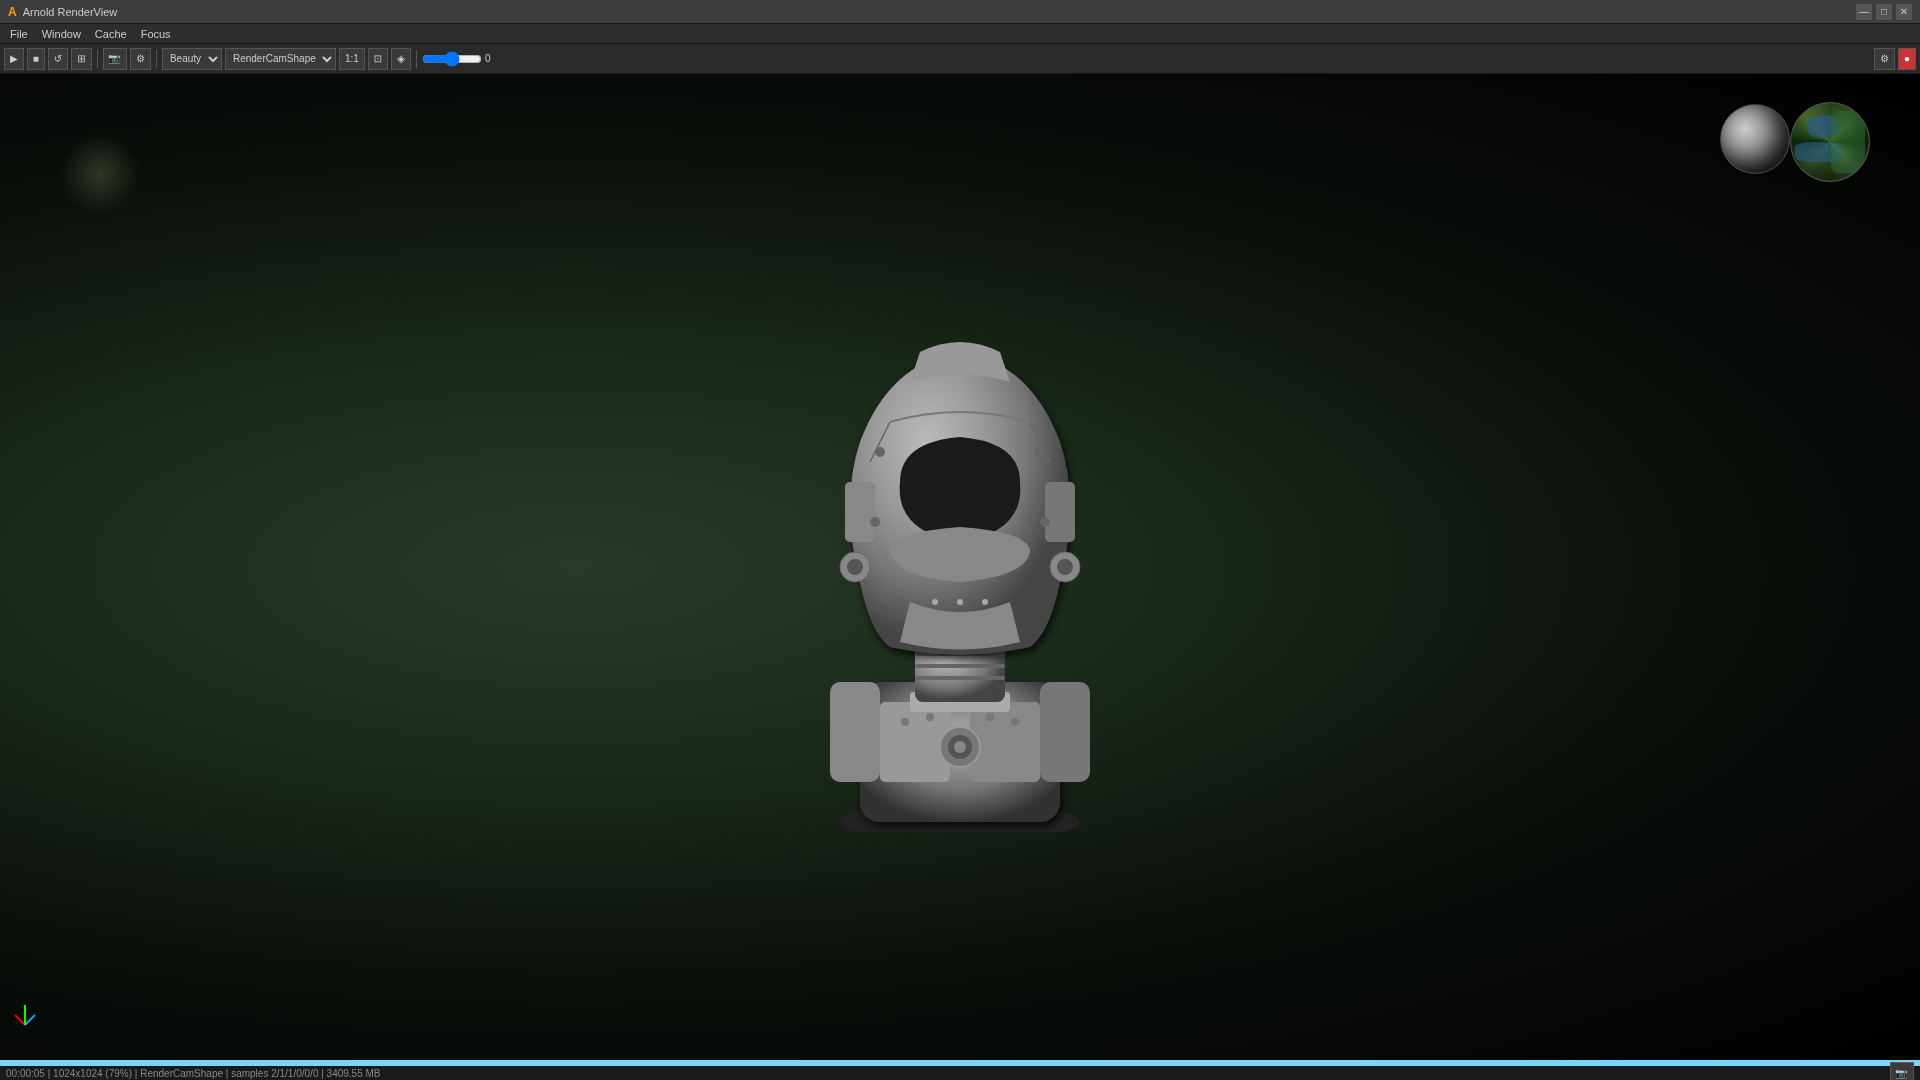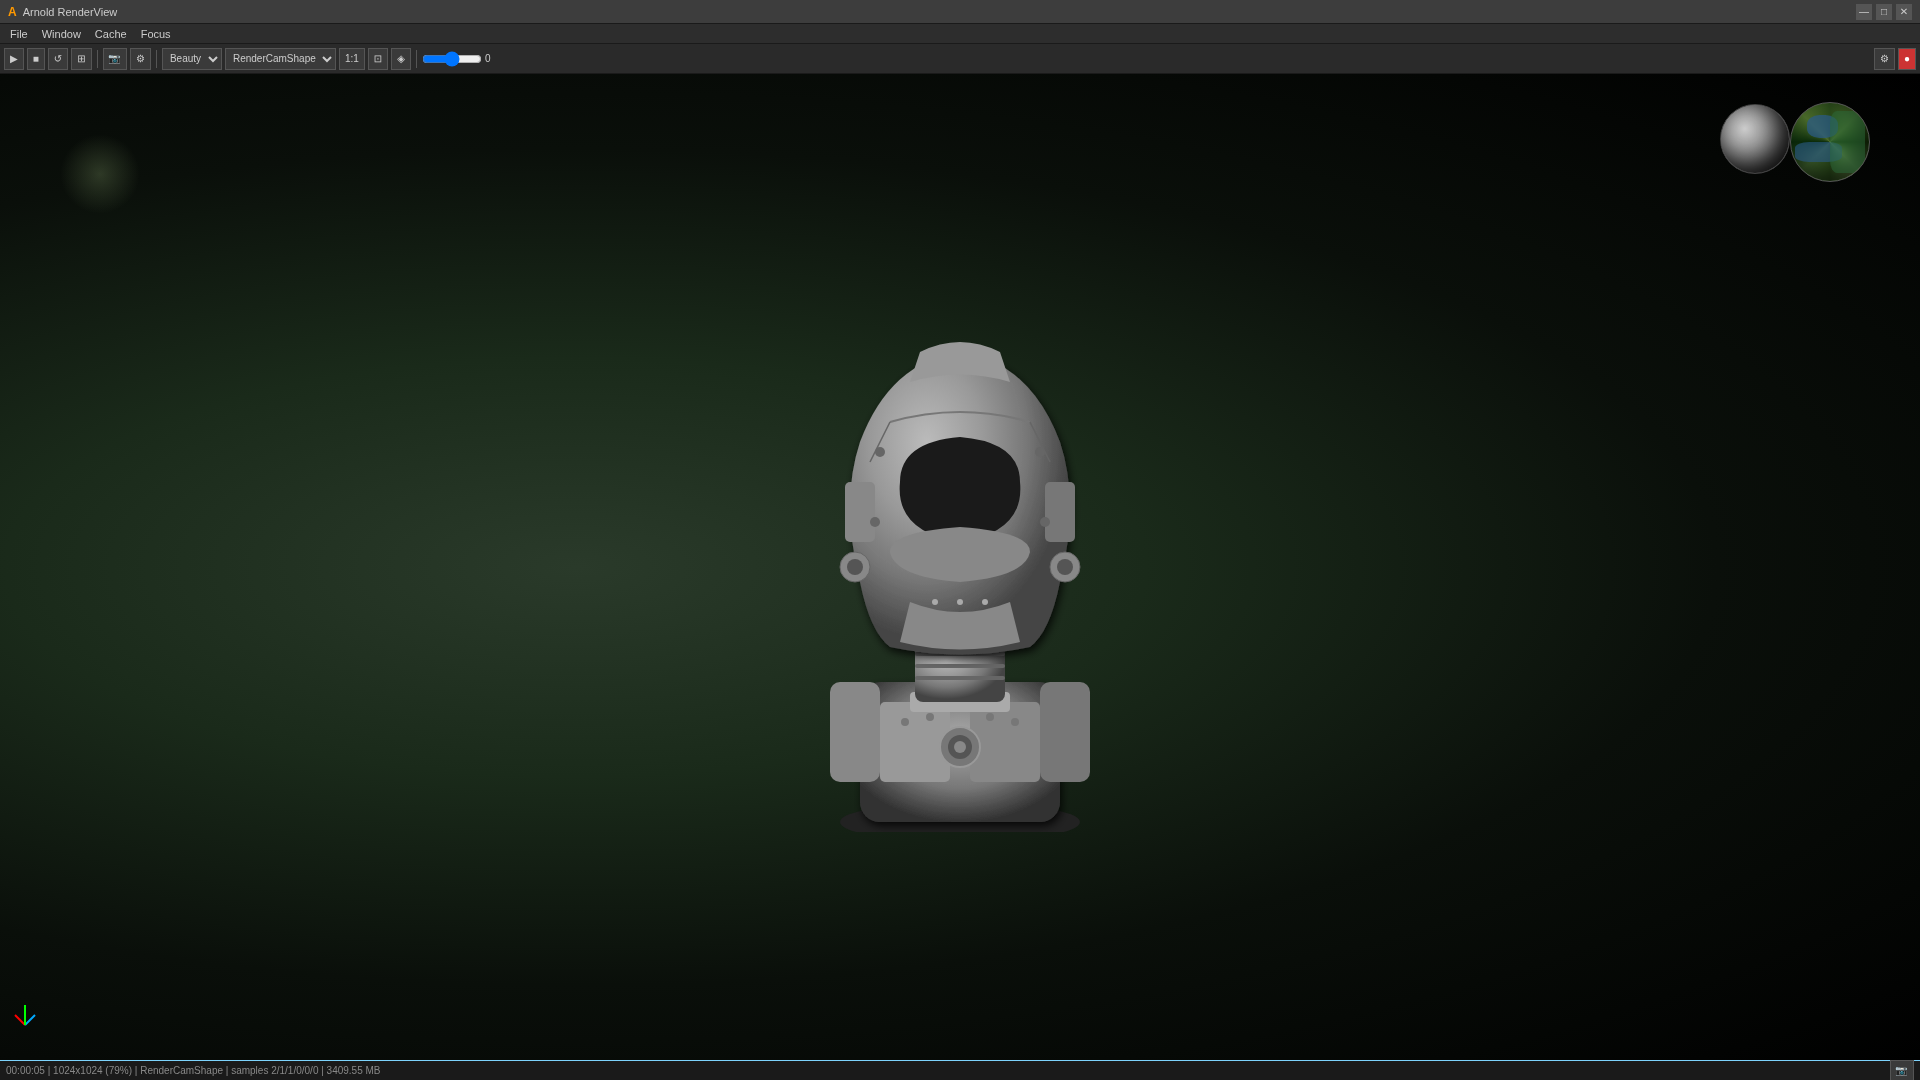--- a/index.html
+++ b/index.html
@@ -65,21 +65,21 @@
     .vp-select { background: #3a3a3a; border: 1px solid #555; color: #ccc; height: 22px; font-size: 10px; padding: 0 3px; }
 
     
     #arnold-window { position: absolute; top: 0; left: 0; right: 0; bottom: 0; background: #000; display: flex; flex-direction: column; }
     #arnold-title { background: #3d3d3d; height: 24px; display: flex; align-items: center; justify-content: space-between; padding: 0 8px; border-bottom: 1px solid #1a1a1a; }
     #arnold-title-left { display: flex; align-items: center; gap: 6px; }
     .arnold-win-btn { width: 16px; height: 16px; background: #555; border: none; color: #ccc; cursor: pointer; font-size: 10px; display: flex; align-items: center; justify-content: center; }
     #arnold-menubar { background: #2d2d2d; height: 20px; display: flex; align-items: center; padding: 0 4px; gap: 2px; border-bottom: 1px solid #1a1a1a; }
     #arnold-toolbar { background: #2a2a2a; height: 30px; display: flex; align-items: center; padding: 0 4px; gap: 3px; border-bottom: 1px solid #1a1a1a; }
     #arnold-render-area { flex: 1; background: #000; position: relative; display: flex; align-items: center; justify-content: center; overflow: hidden; }
-    #arnold-footer { background: #1a1a1a; height: 20px; display: flex; align-items: center; padding: 0 6px; font-size: 10px; color: #888; border-top: 1px solid #7dd3fc; }
+    #arnold-footer { background: #1a1a1a; height: 20px; display: flex; align-items: center; padding: 0 6px; font-size: 10px; color: #888; border-top: 6px solid #7dd3fc; }
 
     
     #right-panel { width: 310px; background: #2d2d2d; display: flex; flex-direction: column; border-left: 1px solid #1a1a1a; }
     #right-panel-tabs { background: #252525; height: 24px; display: flex; align-items: center; padding: 0 4px; gap: 2px; border-bottom: 1px solid #1a1a1a; }
     .right-tab { padding: 3px 8px; color: #aaa; font-size: 10px; cursor: pointer; }
     #right-panel-content { flex: 1; overflow-y: auto; padding: 6px; }
     .attr-section { margin-bottom: 8px; }
     .attr-section-header { display: flex; align-items: center; gap: 4px; color: #ccc; font-size: 11px; padding: 3px 0; cursor: pointer; border-bottom: 1px solid #444; margin-bottom: 4px; }
     .attr-row { display: flex; align-items: center; margin-bottom: 3px; }
     .attr-label { color: #aaa; font-size: 10px; min-width: 120px; text-align: right; padding-right: 8px; }

